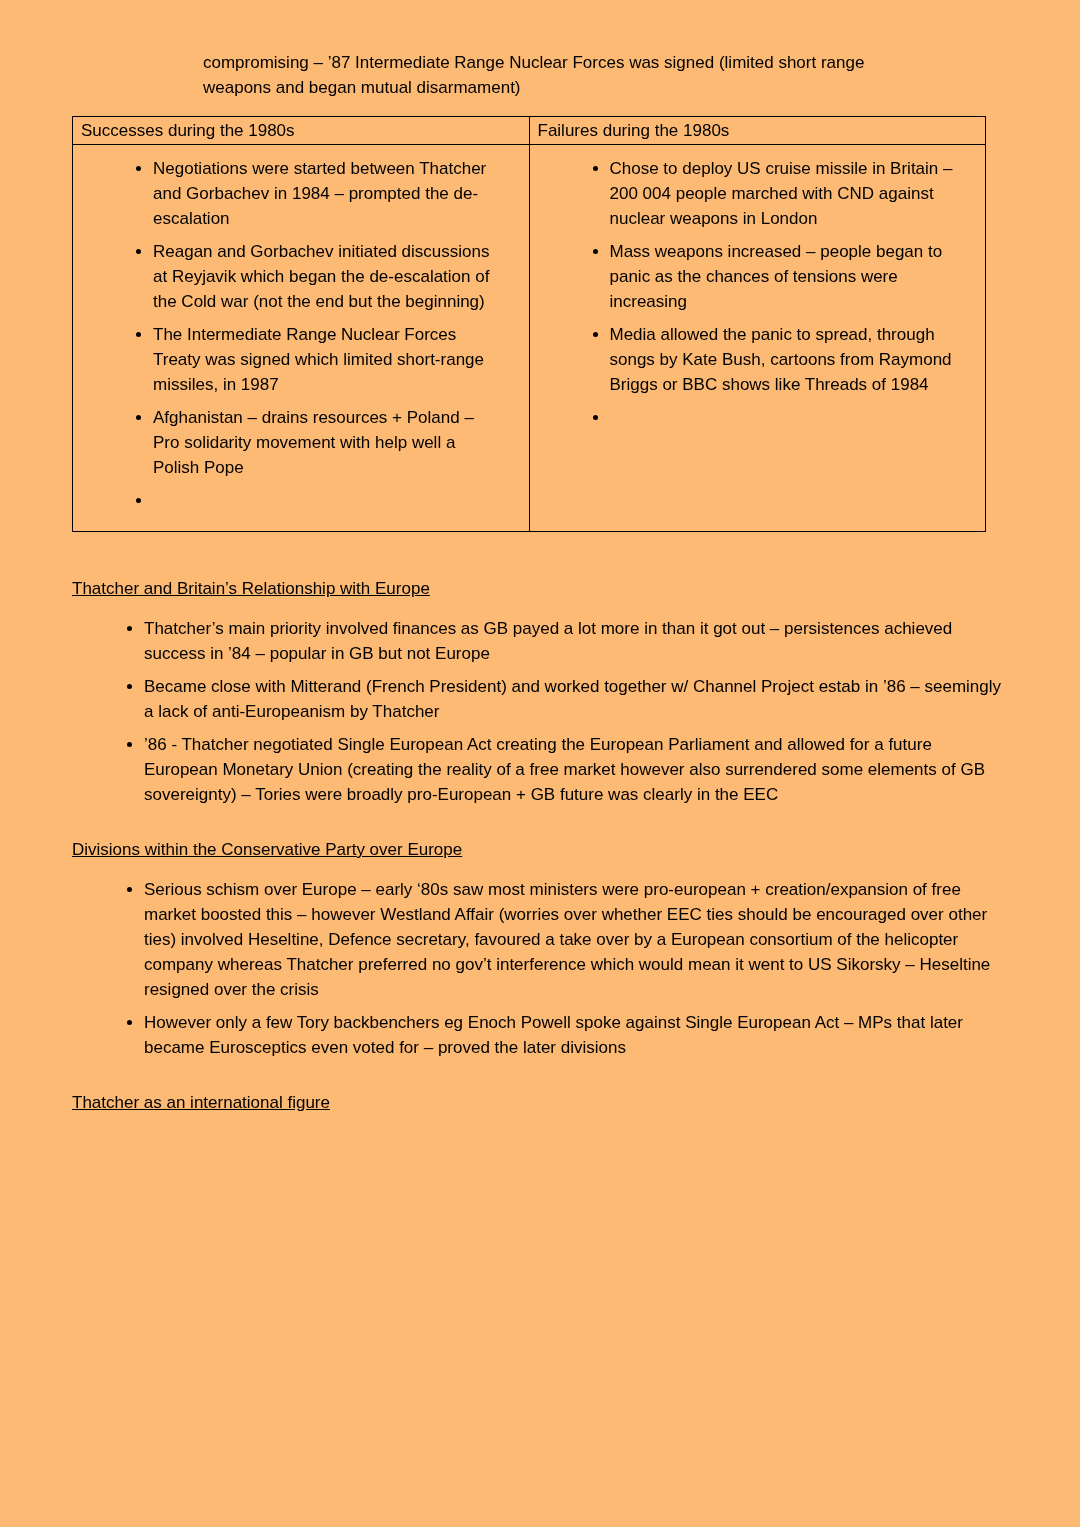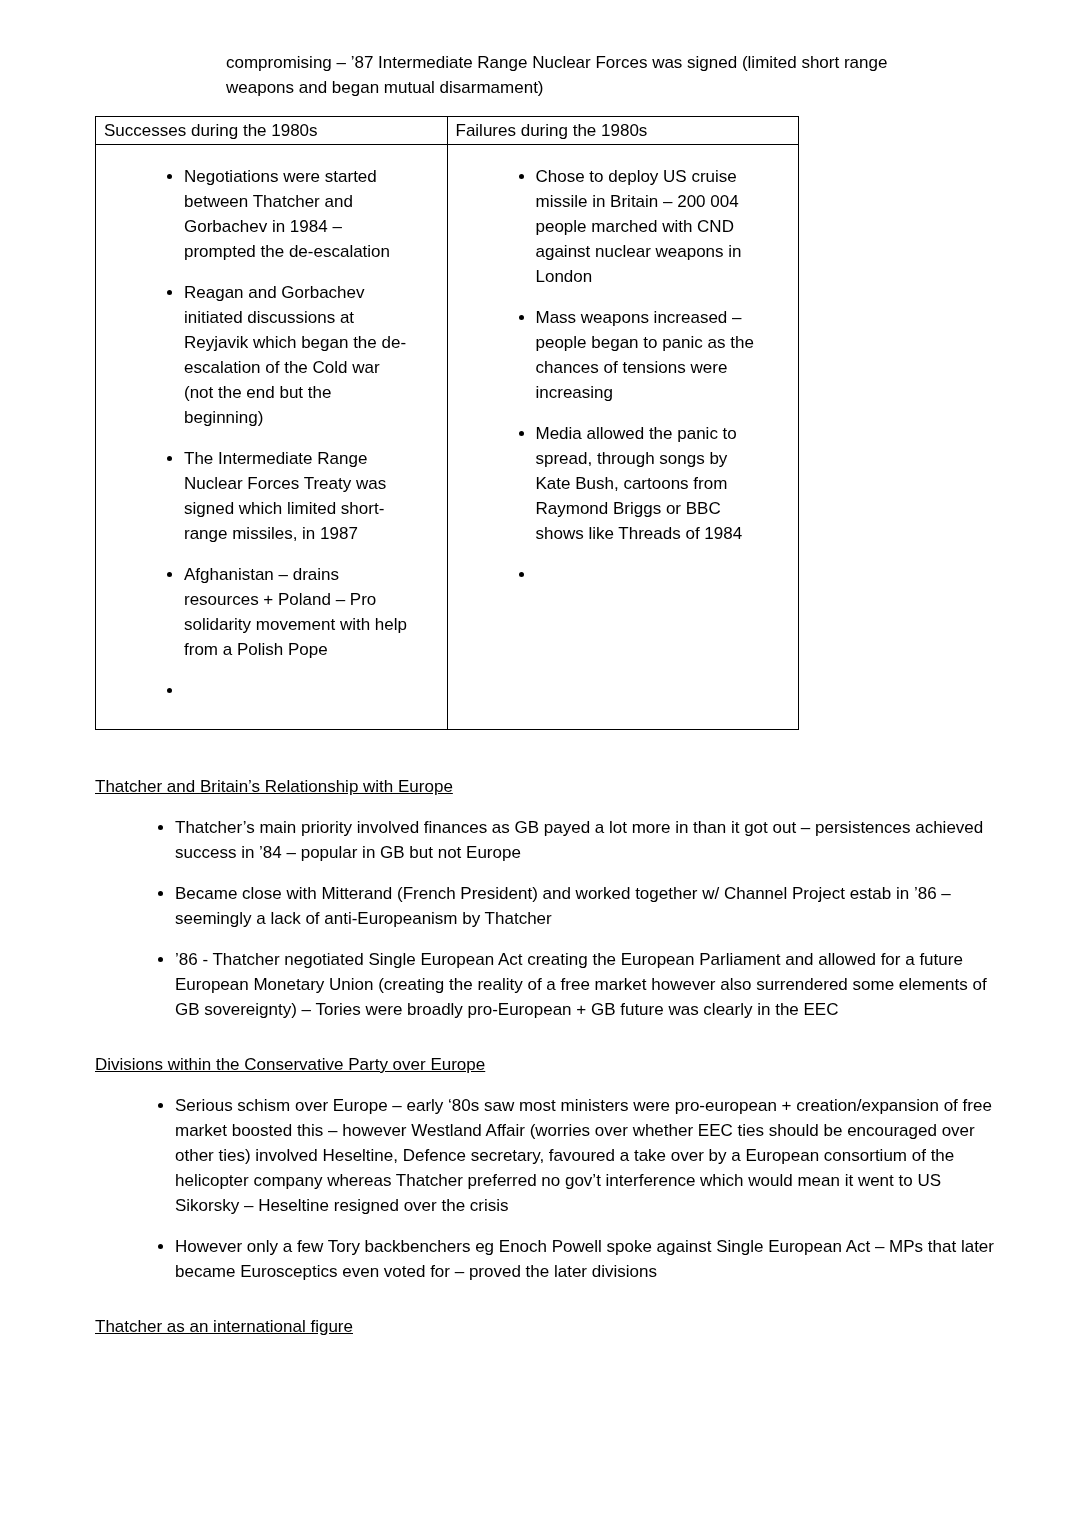--- a/index.html
+++ b/index.html
@@ -1,51 +1,51 @@
 <!DOCTYPE html>
 <html><head>
 <meta charset="utf-8">
 <style>
   * { box-sizing: border-box; }
   html, body { margin: 0; padding: 0; background: #e9e9e9; }
   .page {
     width: 1080px;
     height: 1527px;
     margin: 0 auto;
-    background: #ffffff;
+    background: #fdba74;
     color: #000000;
     font-family: "Liberation Sans", sans-serif;
     font-size: 17px;
     line-height: 25px;
-    padding: 50px 53px 0 95px;
+    padding: 50px 53px 0 72px;
     overflow: hidden;
   }
   .intro {
     margin: 0 0 16px 131px;
     max-width: 712px;
   }
   p { margin: 0 0 16px 0; max-width: 860px; }
 
   table.doc {
     border-collapse: collapse;
-    width: 704px;
+    width: 914px;
     table-layout: fixed;
   }
   table.doc th, table.doc td {
     border: 1px solid #000000;
     vertical-align: top;
     text-align: left;
     font-weight: normal;
     font-size: 17px;
   }
   table.doc th { padding: 1px 8px; }
   table.doc td { padding: 3px 8px 10px 8px; }
 
   ul { margin: 0; list-style: disc outside; }
-  li { margin: 16px; }
+  li { margin: 8px; }
   li.empty { min-height: 25px; }
 
   table.doc ul { padding-left: 64px; padding-right: 14px; }
 
   ul.main {
     margin: 0 0 16px 0;
     padding-left: 64px;
     padding-right: 16px;
   }
 
@@ -70,21 +70,21 @@
       <tr>
         <th>Successes during the 1980s</th>
         <th>Failures during the 1980s</th>
       </tr>
       <tr>
         <td>
           <ul>
             <li>Negotiations were started between Thatcher and Gorbachev in 1984 – prompted the de-escalation</li>
             <li>Reagan and Gorbachev initiated discussions at Reyjavik which began the de-escalation of the Cold war (not the end but the beginning)</li>
             <li>The Intermediate Range Nuclear Forces Treaty was signed which limited short-range missiles, in 1987</li>
-            <li>Afghanistan – drains resources + Poland – Pro solidarity movement with help from a Polish Pope</li>
+            <li>Afghanistan – drains resources + Poland – Pro solidarity movement with help well a Polish Pope</li>
             <li class="empty"></li>
           </ul>
         </td>
         <td>
           <ul>
             <li>Chose to deploy US cruise missile in Britain – 200 004 people marched with CND against nuclear weapons in London</li>
             <li>Mass weapons increased – people began to panic as the chances of tensions were increasing</li>
             <li>Media allowed the panic to spread, through songs by Kate Bush, cartoons from Raymond Briggs or BBC shows like Threads of 1984</li>
             <li class="empty"></li>
           </ul>

